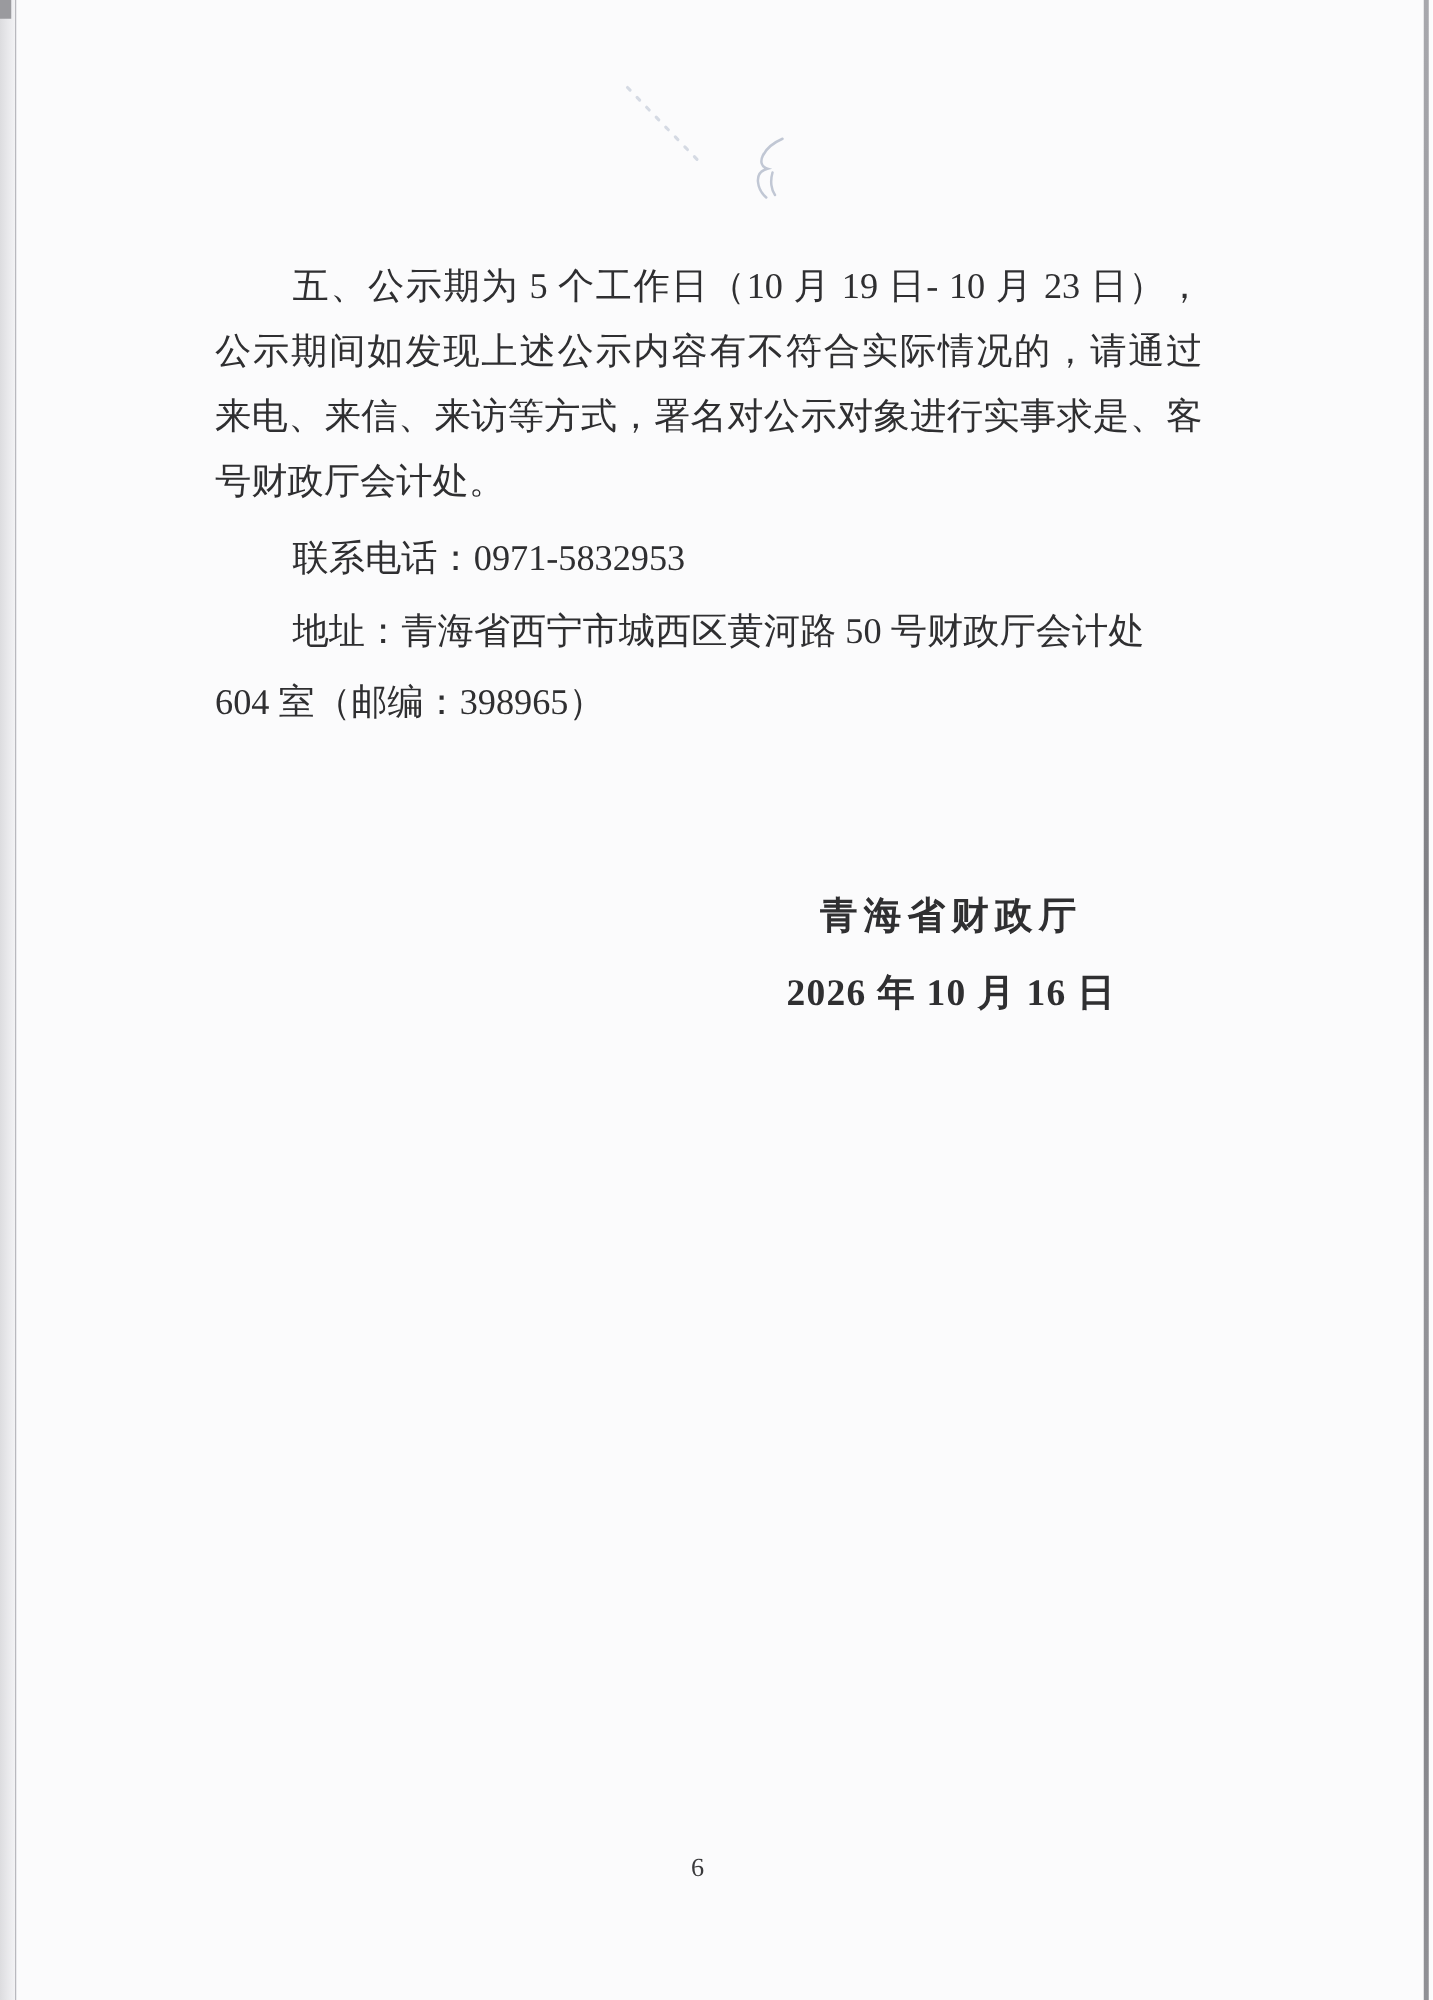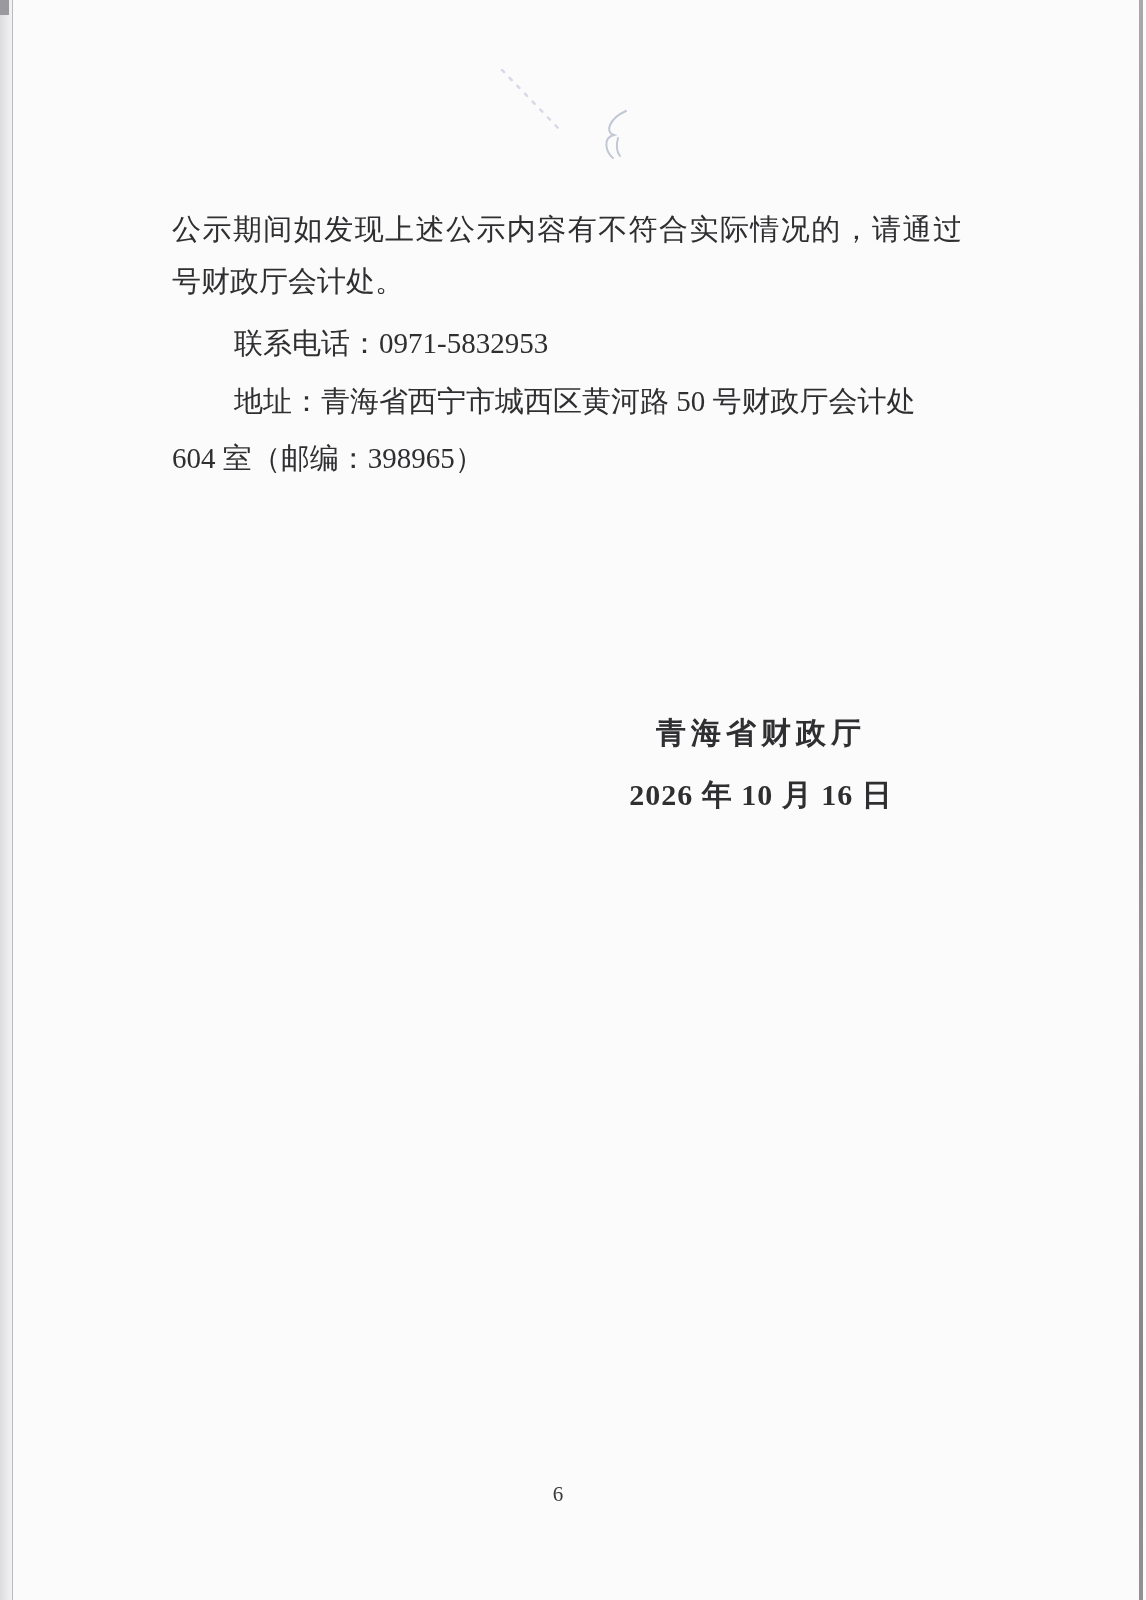--- a/index.html
+++ b/index.html
@@ -106,21 +106,23 @@
 
   <svg class="scan-smudge-streak" viewBox="0 0 80 80" xmlns="http://www.w3.org/2000/svg">
     <line x1="6" y1="6" x2="64" y2="66" stroke="#ccd2de" stroke-width="2.5" stroke-dasharray="3 8" stroke-linecap="round"></line>
   </svg>
 
   <svg class="scan-smudge-curl" viewBox="0 0 40 56" xmlns="http://www.w3.org/2000/svg">
     <path d="M30,3 C14,10 8,24 18,27 C6,30 10,44 17,50 M22,30 C20,37 21,44 24,48" fill="none" stroke="#b7bfce" stroke-width="2" stroke-linecap="round"></path>
   </svg>
 
   <main class="content">
+    <p class="line indent justify">五、公示期为 5 个工作日（10 月 19 日- 10 月 23 日），</p>
     <p class="line justify">公示期间如发现上述公示内容有不符合实际情况的，请通过</p>
+    <p class="line justify">来电、来信、来访等方式，署名对公示对象进行实事求是、客</p>
     <p class="line">号财政厅会计处。</p>
 
     <p class="line indent phone-line">联系电话：0971-5832953</p>
 
     <p class="line indent addr-line-1">地址：青海省西宁市城西区黄河路 50 号财政厅会计处</p>
     <p class="line addr-line-2">604 室（邮编：398965）</p>
   </main>
 
   <div class="signature">
     <p class="sig-org">青海省财政厅</p>

